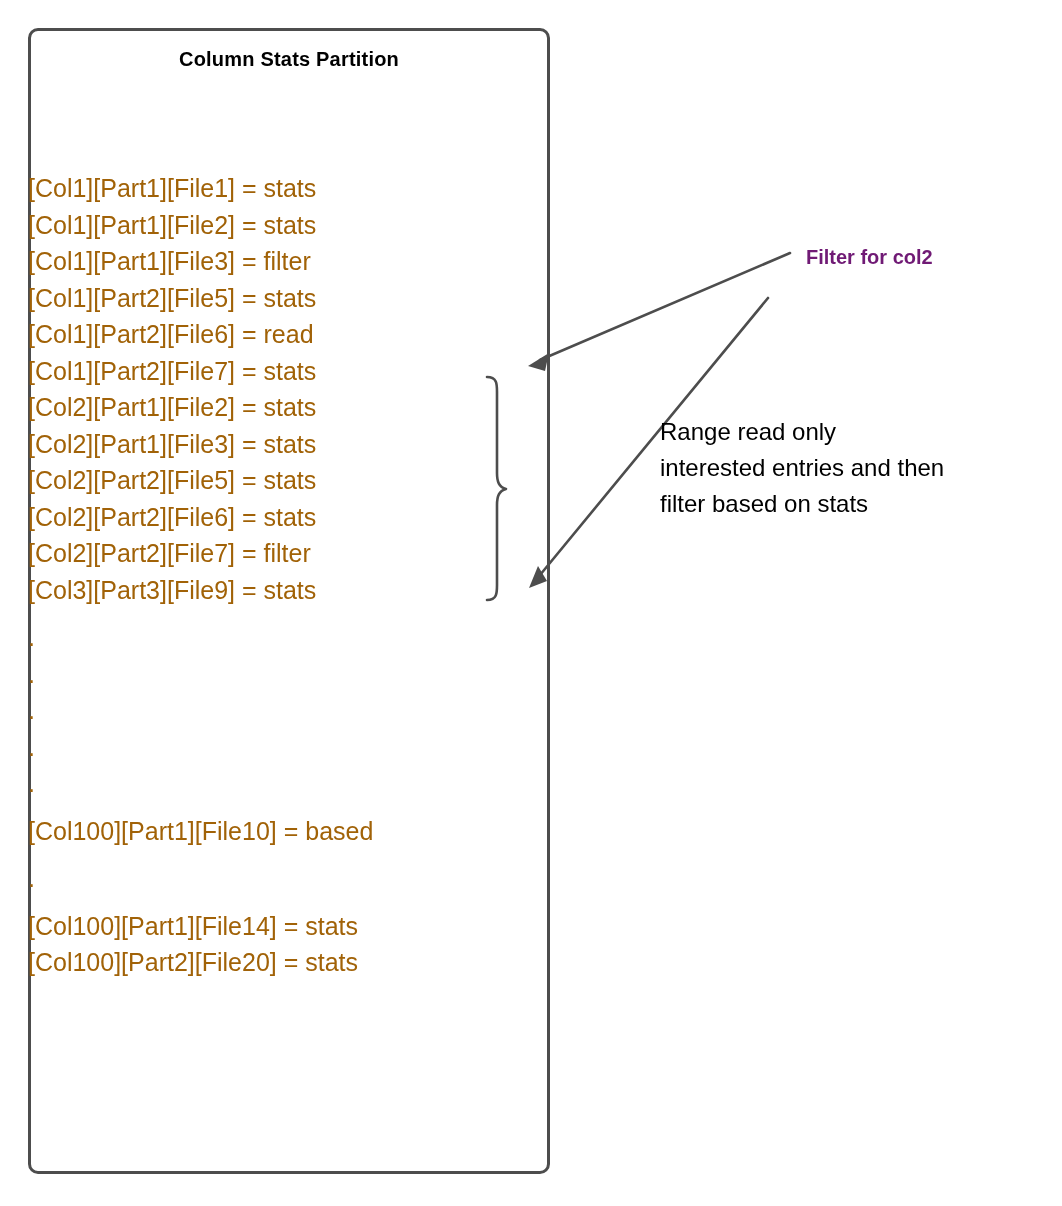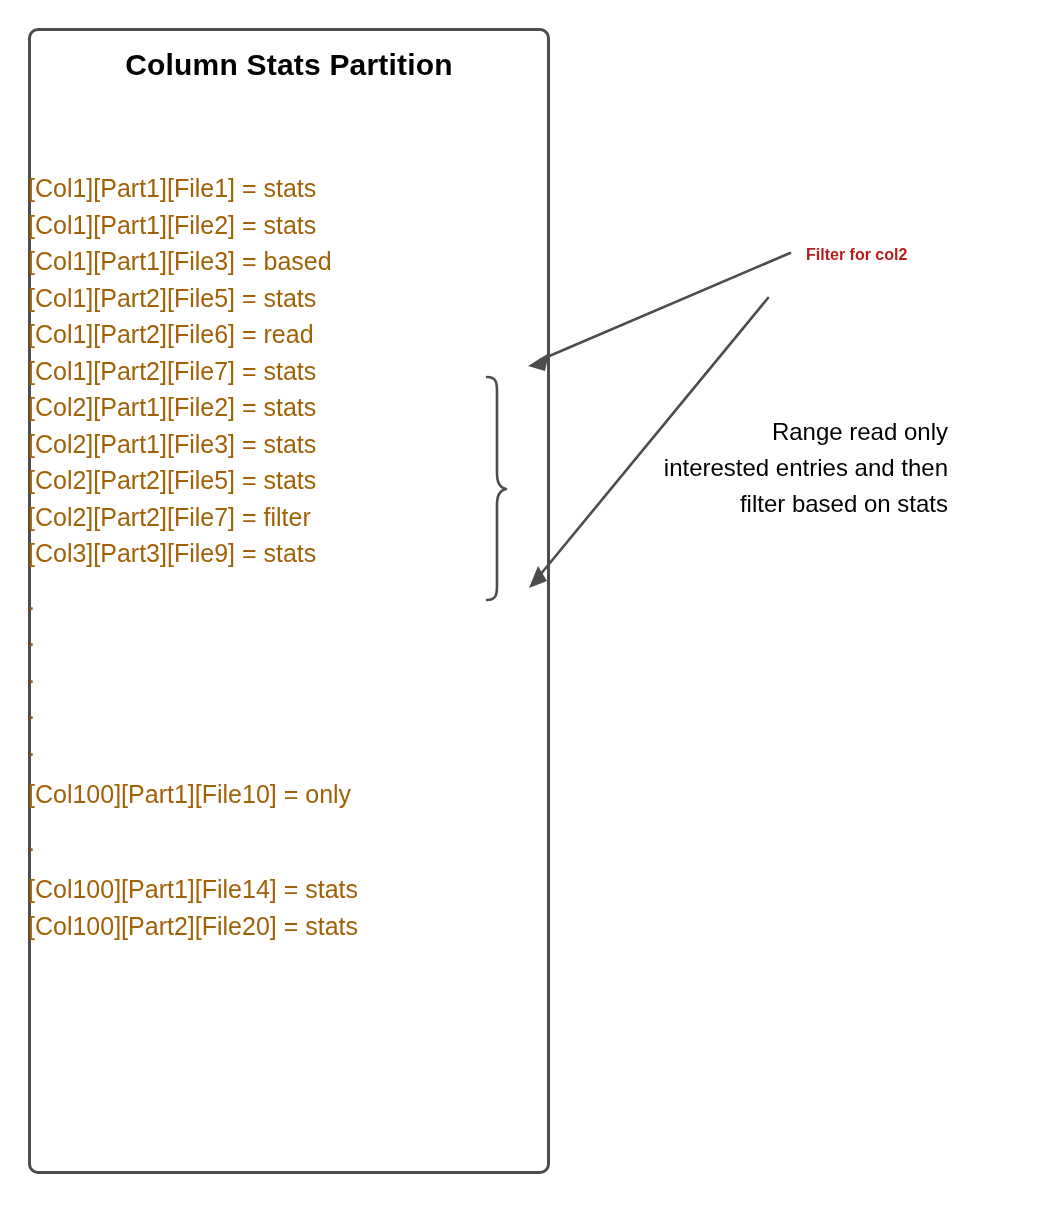--- a/index.html
+++ b/index.html
@@ -36,21 +36,21 @@
     box-sizing: border-box;
     background: #ffffff;
   }
 
   #partition-title {
     position: absolute;
     left: 28px;
     top: 48px;
     width: 522px;
     text-align: center;
-    font-size: 30px;
+    font-size: 20px;
     font-weight: bold;
     letter-spacing: 0.2px;
     color: #000000;
   }
 
   
   #entries {
     position: absolute;
     left: 28px;
     top: 170px;
@@ -70,64 +70,65 @@
   }
   .entry.gap-above {
     margin-top: 11px;
   }
 
   
   #filter-label {
     position: absolute;
     left: 806px;
     top: 246px;
-    font-size: 16px;
+    font-size: 20px;
     font-weight: bold;
-    color: #b91c1c;
+    color: #701a75;
     white-space: nowrap;
   }
 
   #range-note {
     position: absolute;
     left: 660px;
     top: 414px;
     width: 288px;
-    text-align: right;
+    text-align: left;
     font-size: 24px;
     line-height: 36px;
     color: #000000;
   }
 </style>
 </head>
 <body>
 
 <div id="canvas">
 
   <div id="partition-box"></div>
 
   <div id="partition-title">Column Stats Partition</div>
 
   <div id="entries">
     <div class="entry">[Col1][Part1][File1] = stats</div>
     <div class="entry">[Col1][Part1][File2] = stats</div>
-    <div class="entry">[Col1][Part1][File3] = based</div>
+    <div class="entry">[Col1][Part1][File3] = filter</div>
     <div class="entry">[Col1][Part2][File5] = stats</div>
     <div class="entry">[Col1][Part2][File6] = read</div>
     <div class="entry">[Col1][Part2][File7] = stats</div>
     <div class="entry">[Col2][Part1][File2] = stats</div>
     <div class="entry">[Col2][Part1][File3] = stats</div>
     <div class="entry">[Col2][Part2][File5] = stats</div>
+    <div class="entry">[Col2][Part2][File6] = stats</div>
     <div class="entry">[Col2][Part2][File7] = filter</div>
     <div class="entry">[Col3][Part3][File9] = stats</div>
     <div class="entry dot gap-above">.</div>
     <div class="entry dot">.</div>
     <div class="entry dot">.</div>
     <div class="entry dot">.</div>
     <div class="entry dot">.</div>
-    <div class="entry gap-above">[Col100][Part1][File10] = only</div>
+    <div class="entry gap-above">[Col100][Part1][File10] = based</div>
     <div class="entry dot gap-above">.</div>
     <div class="entry gap-above">[Col100][Part1][File14] = stats</div>
     <div class="entry">[Col100][Part2][File20] = stats</div>
   </div>
 
   <svg width="1062" height="1206" style="position:absolute;left:0;top:0;pointer-events:none;">
 
     <g fill="none" stroke="#4d4d4d" stroke-width="2.6" stroke-linecap="round" stroke-linejoin="round">
       <path d="M 487 377
                C 497 377, 497 384, 497 392

